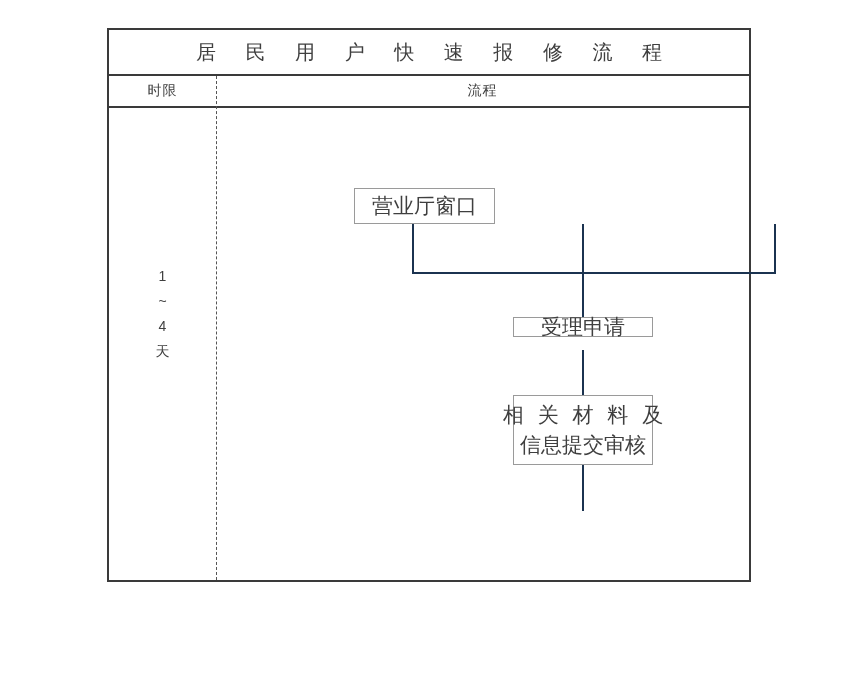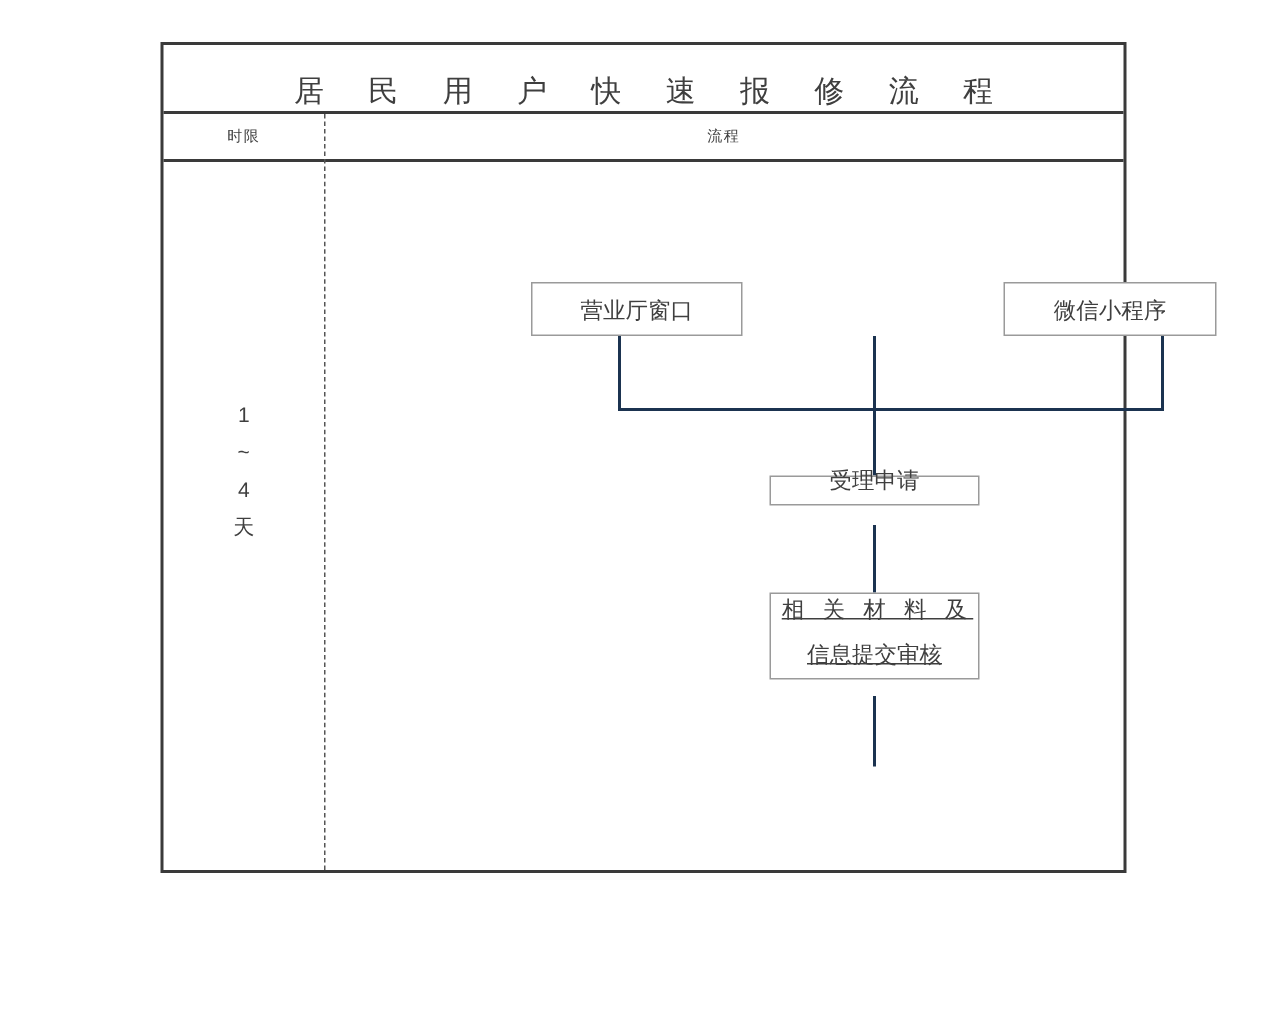--- a/index.html
+++ b/index.html
@@ -31,21 +31,21 @@
   
   #title-row {
     position: absolute;
     left: 0;
     top: 0;
     right: 0;
     height: 46px;
     border-bottom: 2px solid #3a3a3a;
     box-sizing: border-box;
     display: flex;
-    align-items: flex-end;
+    align-items: center;
     justify-content: center;
   }
   #title-text {
     font-size: 20px;
     letter-spacing: 12px;
     text-indent: 12px;
     color: #3f3f3f;
     white-space: nowrap;
   }
 
@@ -59,21 +59,21 @@
     border-bottom: 2px solid #3a3a3a;
     box-sizing: border-box;
   }
   .header-cell {
     position: absolute;
     top: 0;
     height: 100%;
     display: flex;
     align-items: center;
     justify-content: center;
-    font-size: 10px;
+    font-size: 14px;
     color: #3f3f3f;
     letter-spacing: 1px;
     text-align: right;
   }
   #header-cell-limit { left: 0; width: 107px; }
   #header-cell-process { left: 107px; right: 0; }
 
   
   #column-divider {
     position: absolute;
@@ -124,36 +124,36 @@
 
   
   .node-box {
     position: absolute;
     border: 1px solid #9a9a9a;
     background: #ffffff;
     box-sizing: border-box;
     display: flex;
     flex-direction: column;
     align-items: center;
-    justify-content: flex-end;
-    font-size: 15px;
+    justify-content: center;
+    font-size: 21px;
     color: #3f3f3f;
     z-index: 3;
   }
   .node-line { white-space: nowrap; line-height: 30px; }
   .node-line.spaced { letter-spacing: 4px; text-indent: 4px; }
 
   
   #node-hall        { left: 138px; top: 80px;  width: 141px; height: 36px; }
   #node-zhejiang    { left: 296px; top: 80px;  width: 142px; height: 36px; }
   #node-wechat      { left: 453px; top: 80px;  width: 142px; height: 36px; }
 
   
   #node-accept      { left: 297px; top: 209px; width: 140px; height: 20px; }
-  #node-materials   { left: 297px; top: 287px; width: 140px; height: 58px; text-decoration: underline; }
+  #node-materials   { left: 297px; top: 287px; width: 140px; height: 70px; }
   #node-process     { left: 297px; top: 402px; width: 140px; height: 37px; }
 
   
   .conn {
     position: absolute;
     background: #1b3350;
     z-index: 1;
   }
   .conn-v { width: 2px; }
   .conn-h { height: 2px; }
@@ -200,23 +200,20 @@
       <div class="conn conn-h" id="conn-bus"></div>
       <div class="conn conn-v" id="conn-center-top"></div>
       <div class="conn conn-v" id="conn-accept-mat"></div>
       <div class="conn conn-v" id="conn-mat-process"></div>
 
       <div class="node-box" id="node-hall">
         <span class="node-line">营业厅窗口</span>
       </div>
 
 
-      <div class="node-box" id="node-wechat">
-        <span class="node-line">微信小程序</span>
-      </div>
 
       <div class="node-box" id="node-accept">
         <span class="node-line">受理申请</span>
       </div>
 
       <div class="node-box" id="node-materials">
         <span class="node-line spaced">相 关 材 料 及</span>
         <span class="node-line">信息提交审核</span>
       </div>
 

